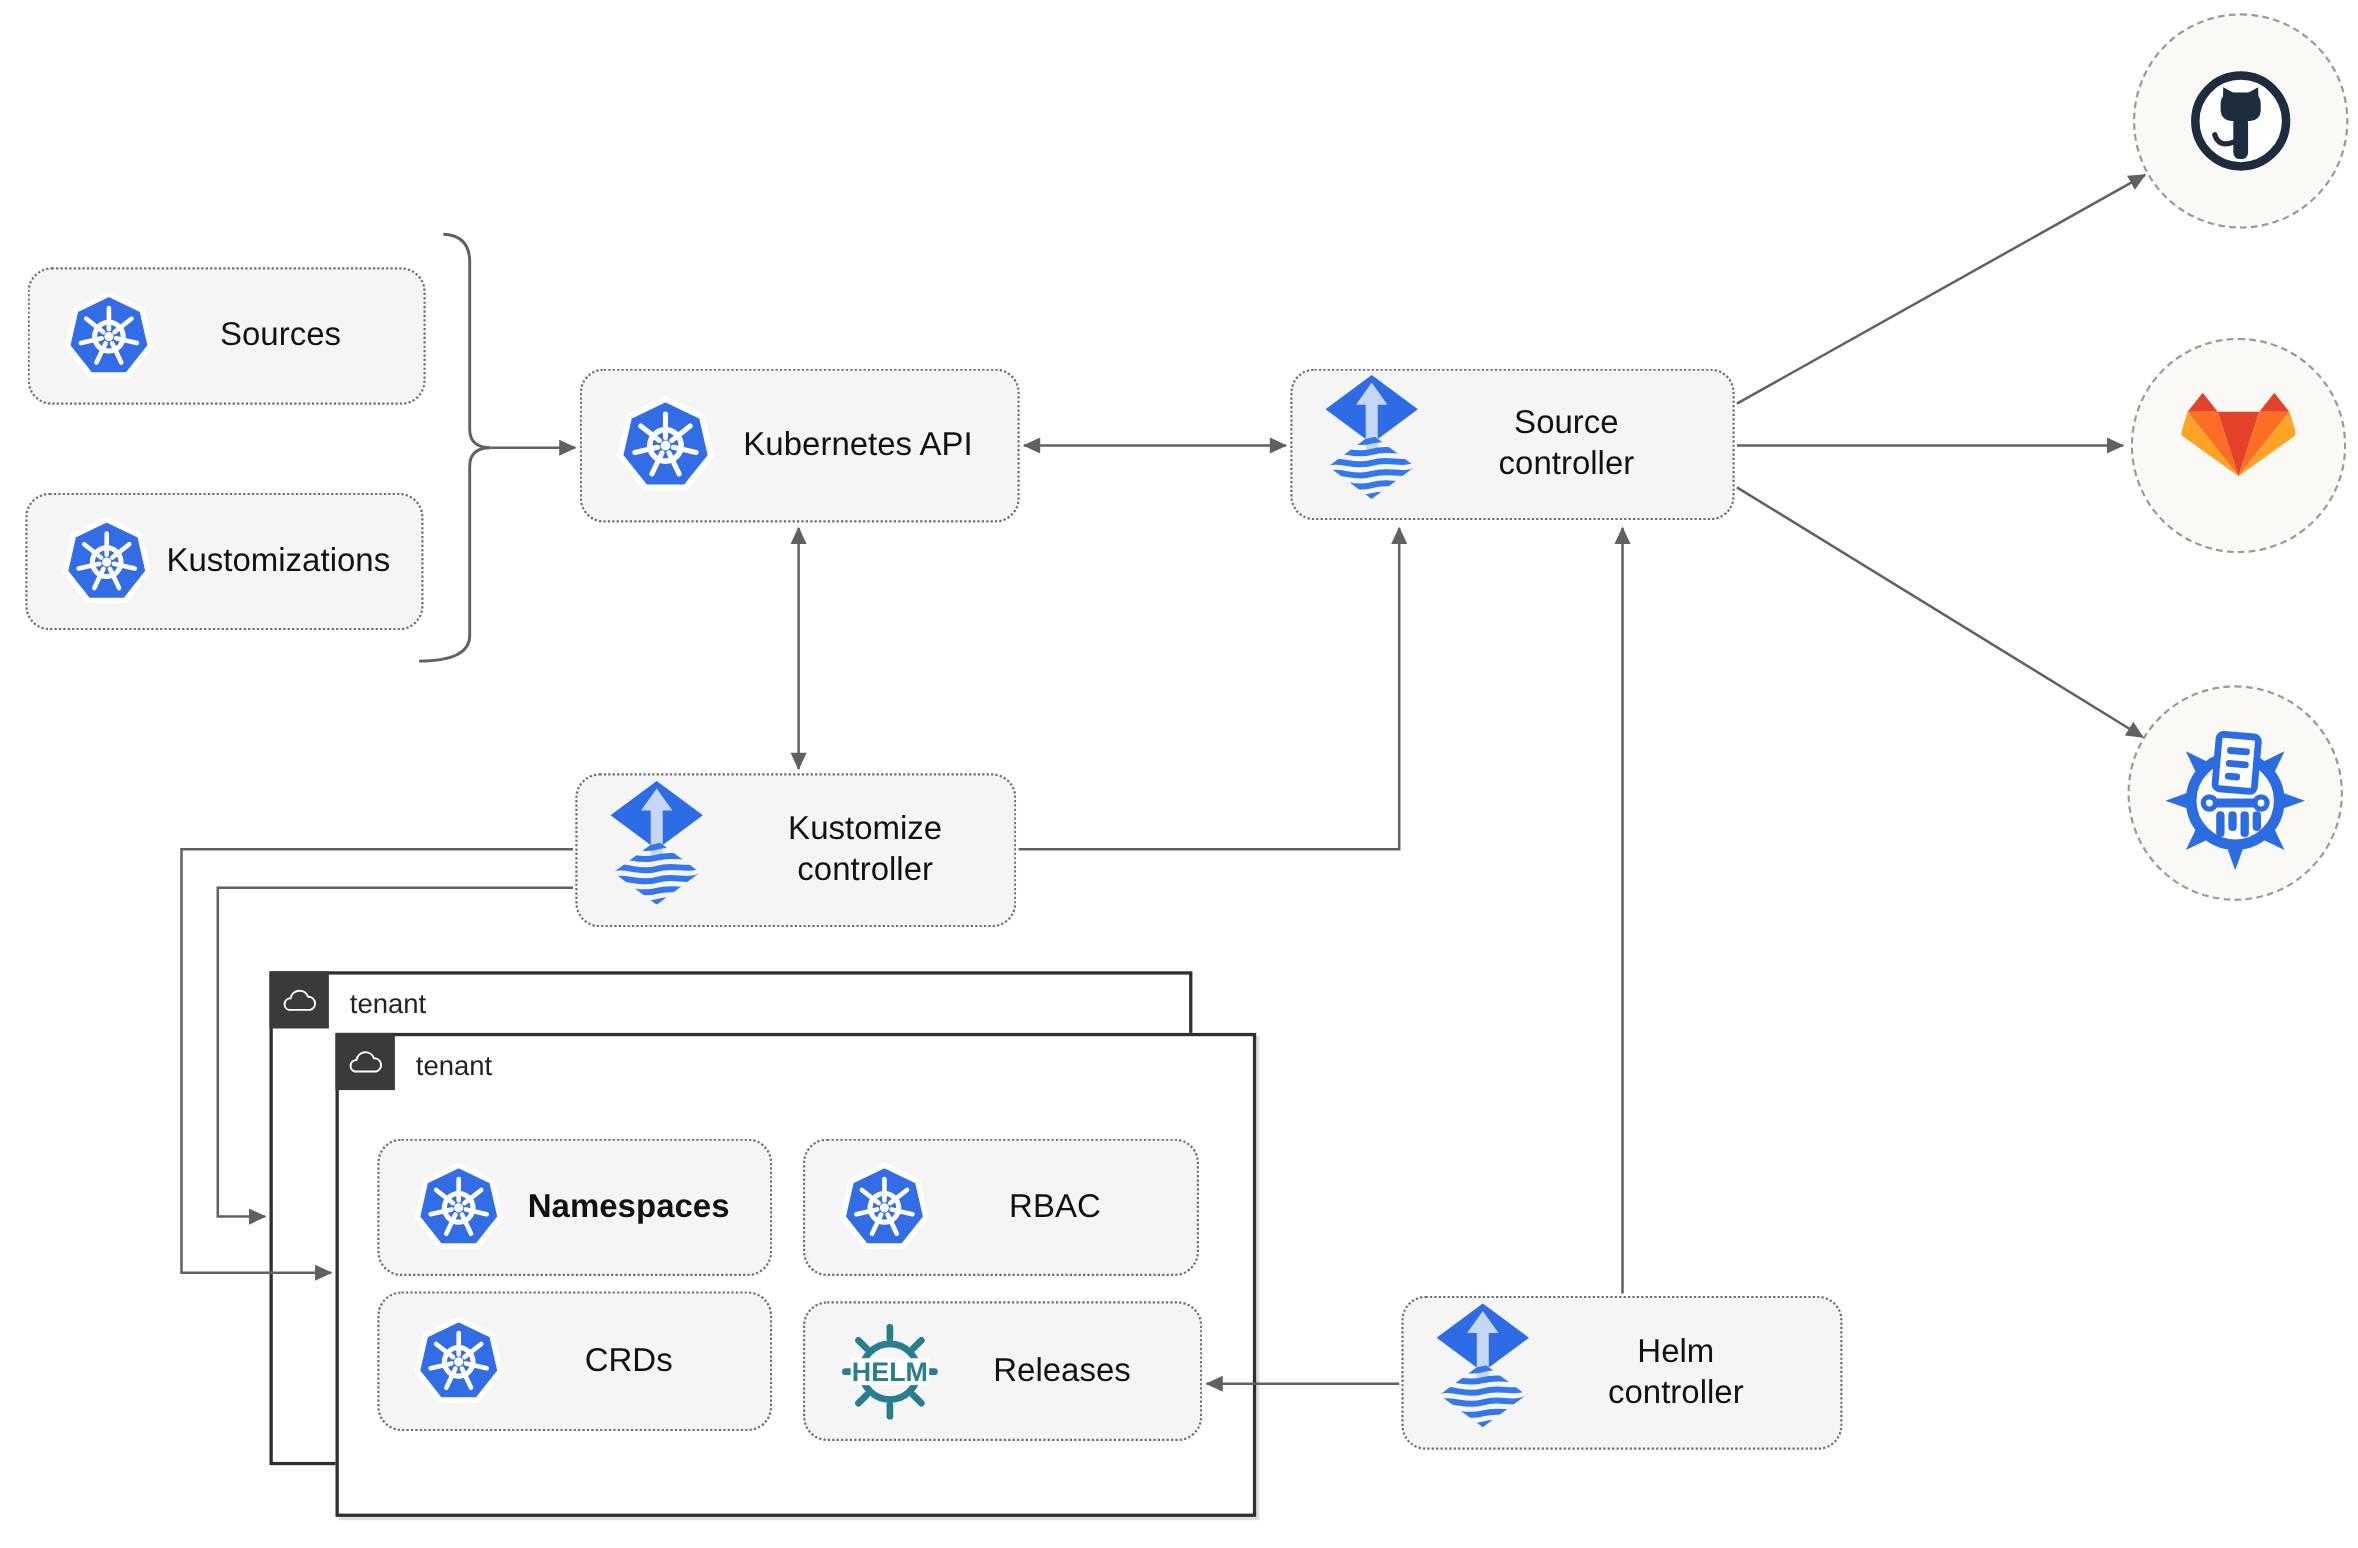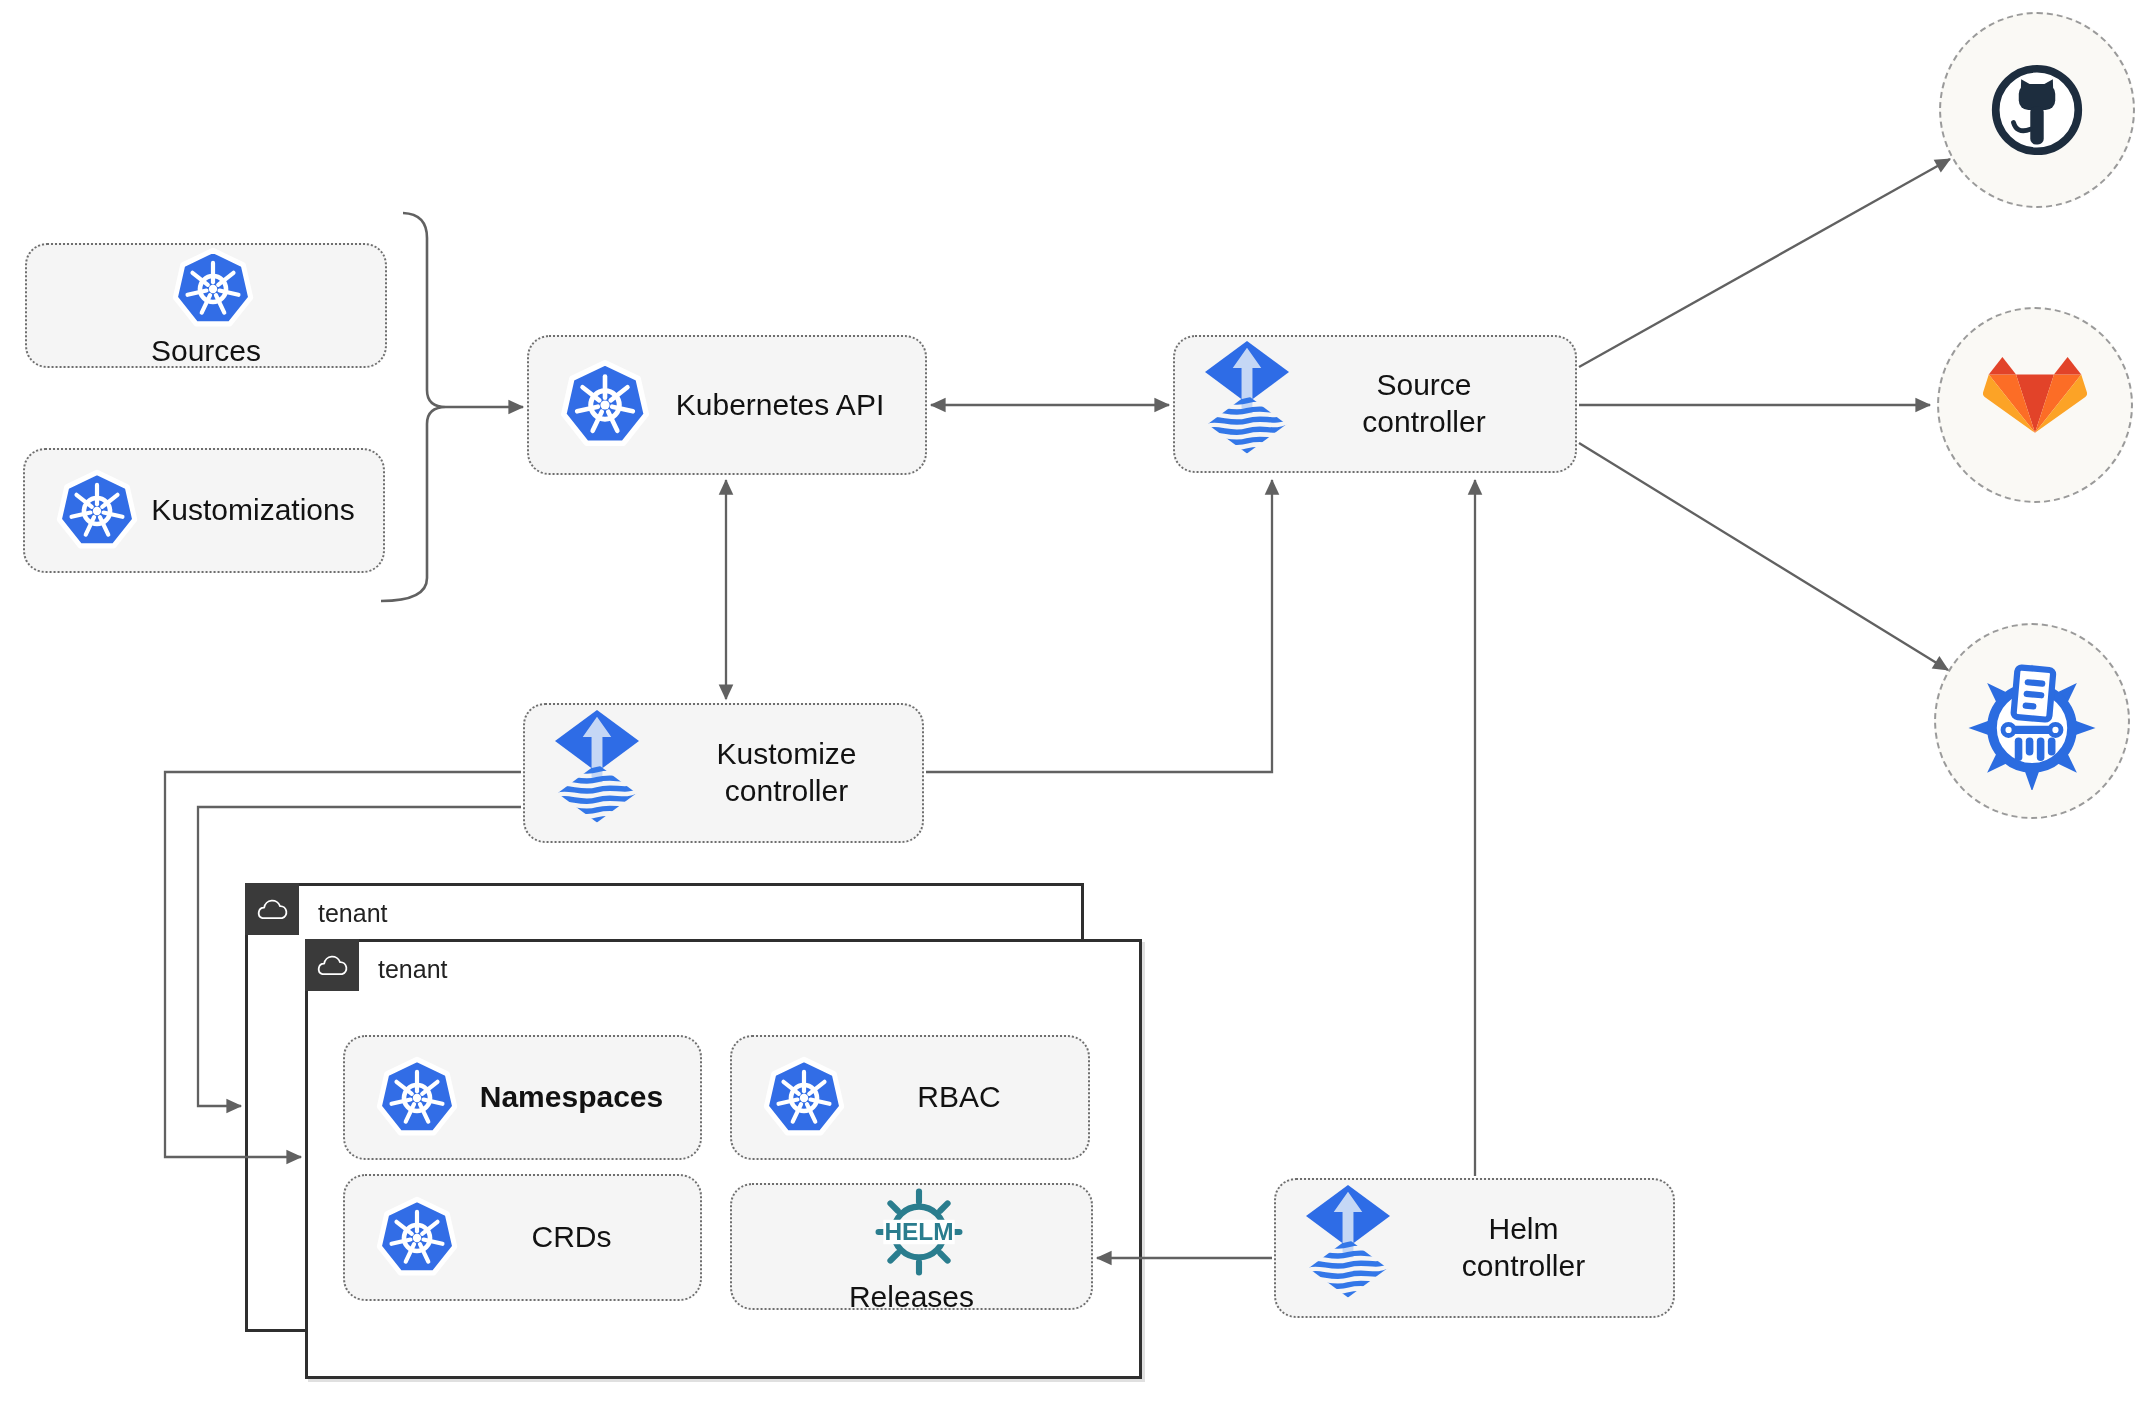--- a/index.html
+++ b/index.html
@@ -165,30 +165,30 @@
 
   <div class="node" style="left:343px;top:1174px;width:359px;height:127px;justify-content:center;">
     <span class="nicon">
       <svg width="84" height="88">
           <use href="#sym-k8s"></use>
         </svg>
       </span>
     <span class="label">CRDs</span>
   </div>
 
-  <div class="node" style="left:730px;top:1183px;width:363px;height:127px;flex-direction:column;">
+  <div class="node" style="left:730px;top:1183px;width:363px;height:127px;">
     <span class="nicon">
       <svg width="94" height="94">
           <use href="#sym-helm"></use>
         </svg>
       </span>
     <span class="label">Releases</span>
   </div>
 
-  <div class="node" style="left:25px;top:243px;width:362px;height:125px;flex-direction:column;">
+  <div class="node" style="left:25px;top:243px;width:362px;height:125px;">
     <span class="nicon">
       <svg width="84" height="88">
           <use href="#sym-k8s"></use>
         </svg>
       </span>
     <span class="label">Sources</span>
   </div>
 
   <div class="node" style="left:23px;top:448px;width:362px;height:125px;">
     <span class="nicon">

